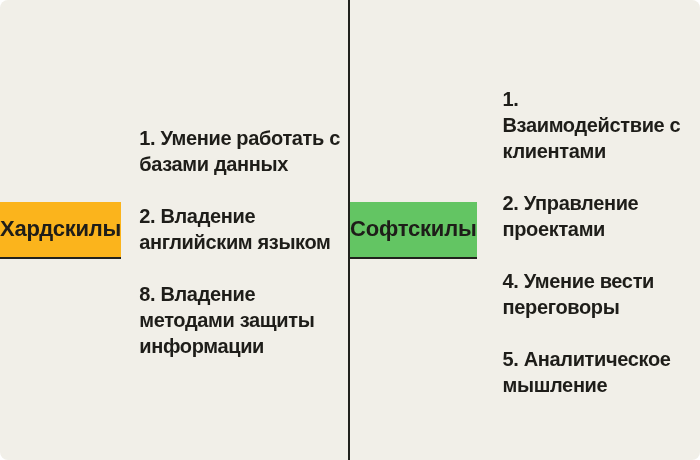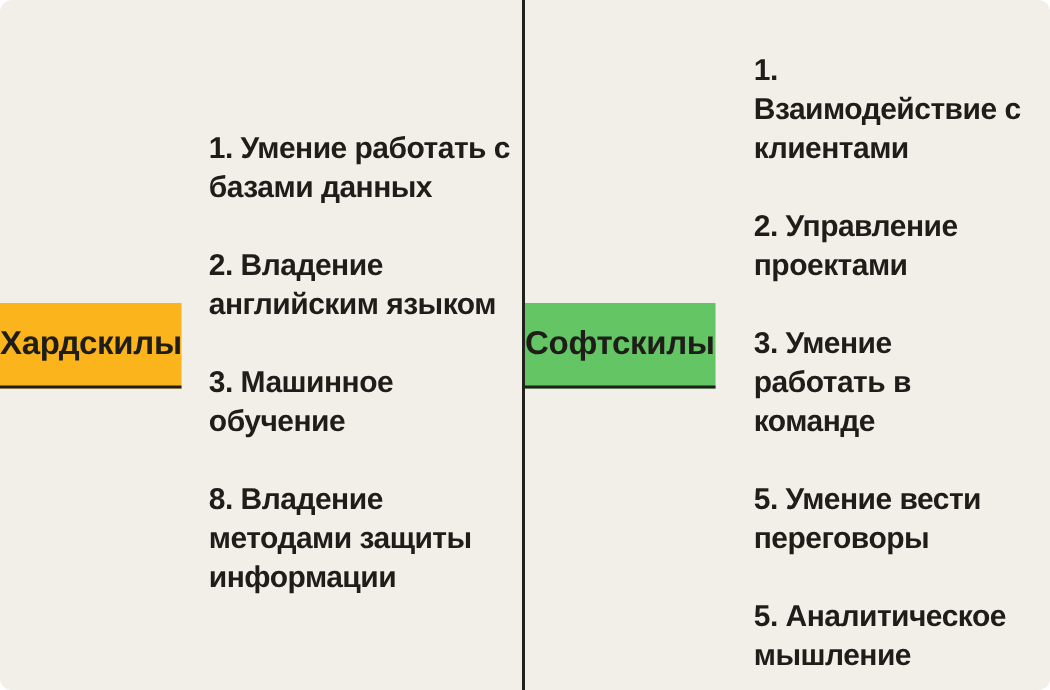--- a/index.html
+++ b/index.html
@@ -60,29 +60,27 @@
 </head>
 <body>
 
 <div class="card">
 
   <div class="column left">
     <div class="col-header" id="hard-header" style="background: rgb(251, 180, 28);">Хардскилы</div>
     <div class="col-list">
       <p class="skill-item">1. Умение работать с базами данных</p>
       <p class="skill-item">2. Владение английским языком</p>
-      <p class="skill-item">3. Машинное обучение</p>
       <p class="skill-item">8. Владение методами защиты информации</p>
     </div>
   </div>
 
   <div class="column right">
     <div class="col-header" id="soft-header" style="background: rgb(99, 197, 99);">Софтскилы</div>
     <div class="col-list">
       <p class="skill-item">1. Взаимодействие с клиентами</p>
       <p class="skill-item">2. Управление проектами</p>
-      <p class="skill-item">3. Умение работать в команде</p>
-      <p class="skill-item">5. Умение вести переговоры</p>
+      <p class="skill-item">4. Умение вести переговоры</p>
       <p class="skill-item">5. Аналитическое мышление</p>
     </div>
   </div>
 
 </div>
 
 </body></html>

